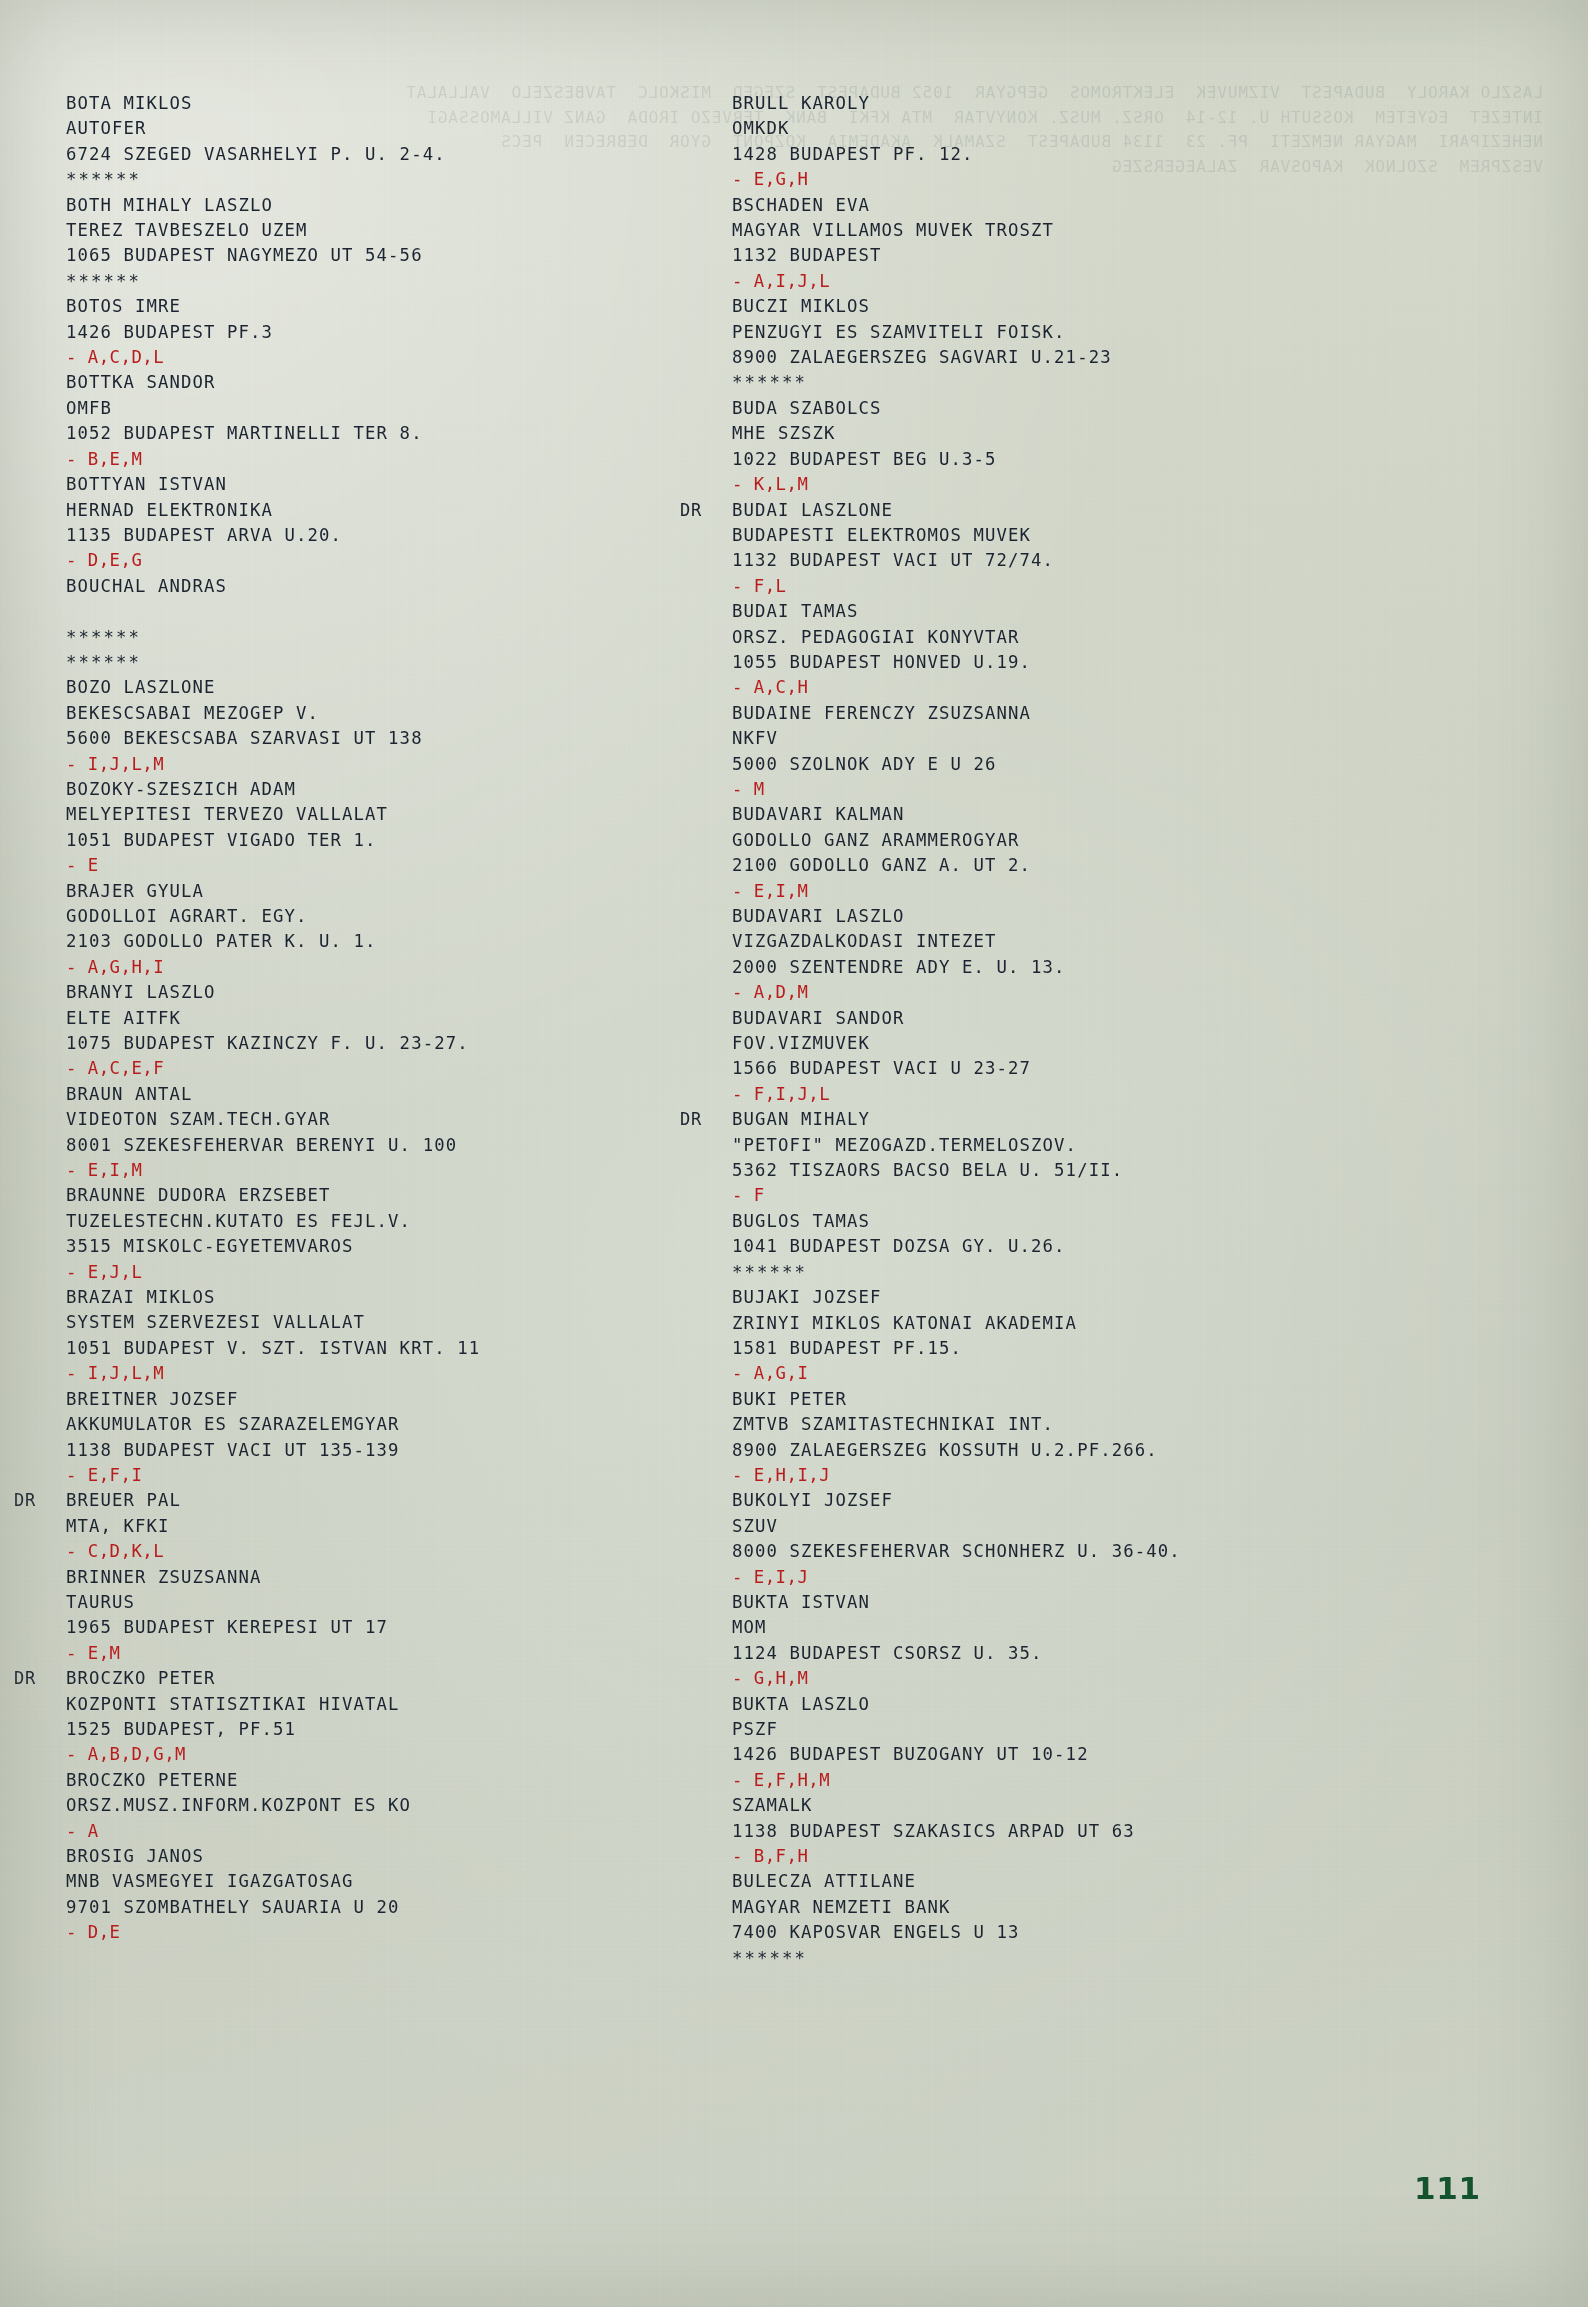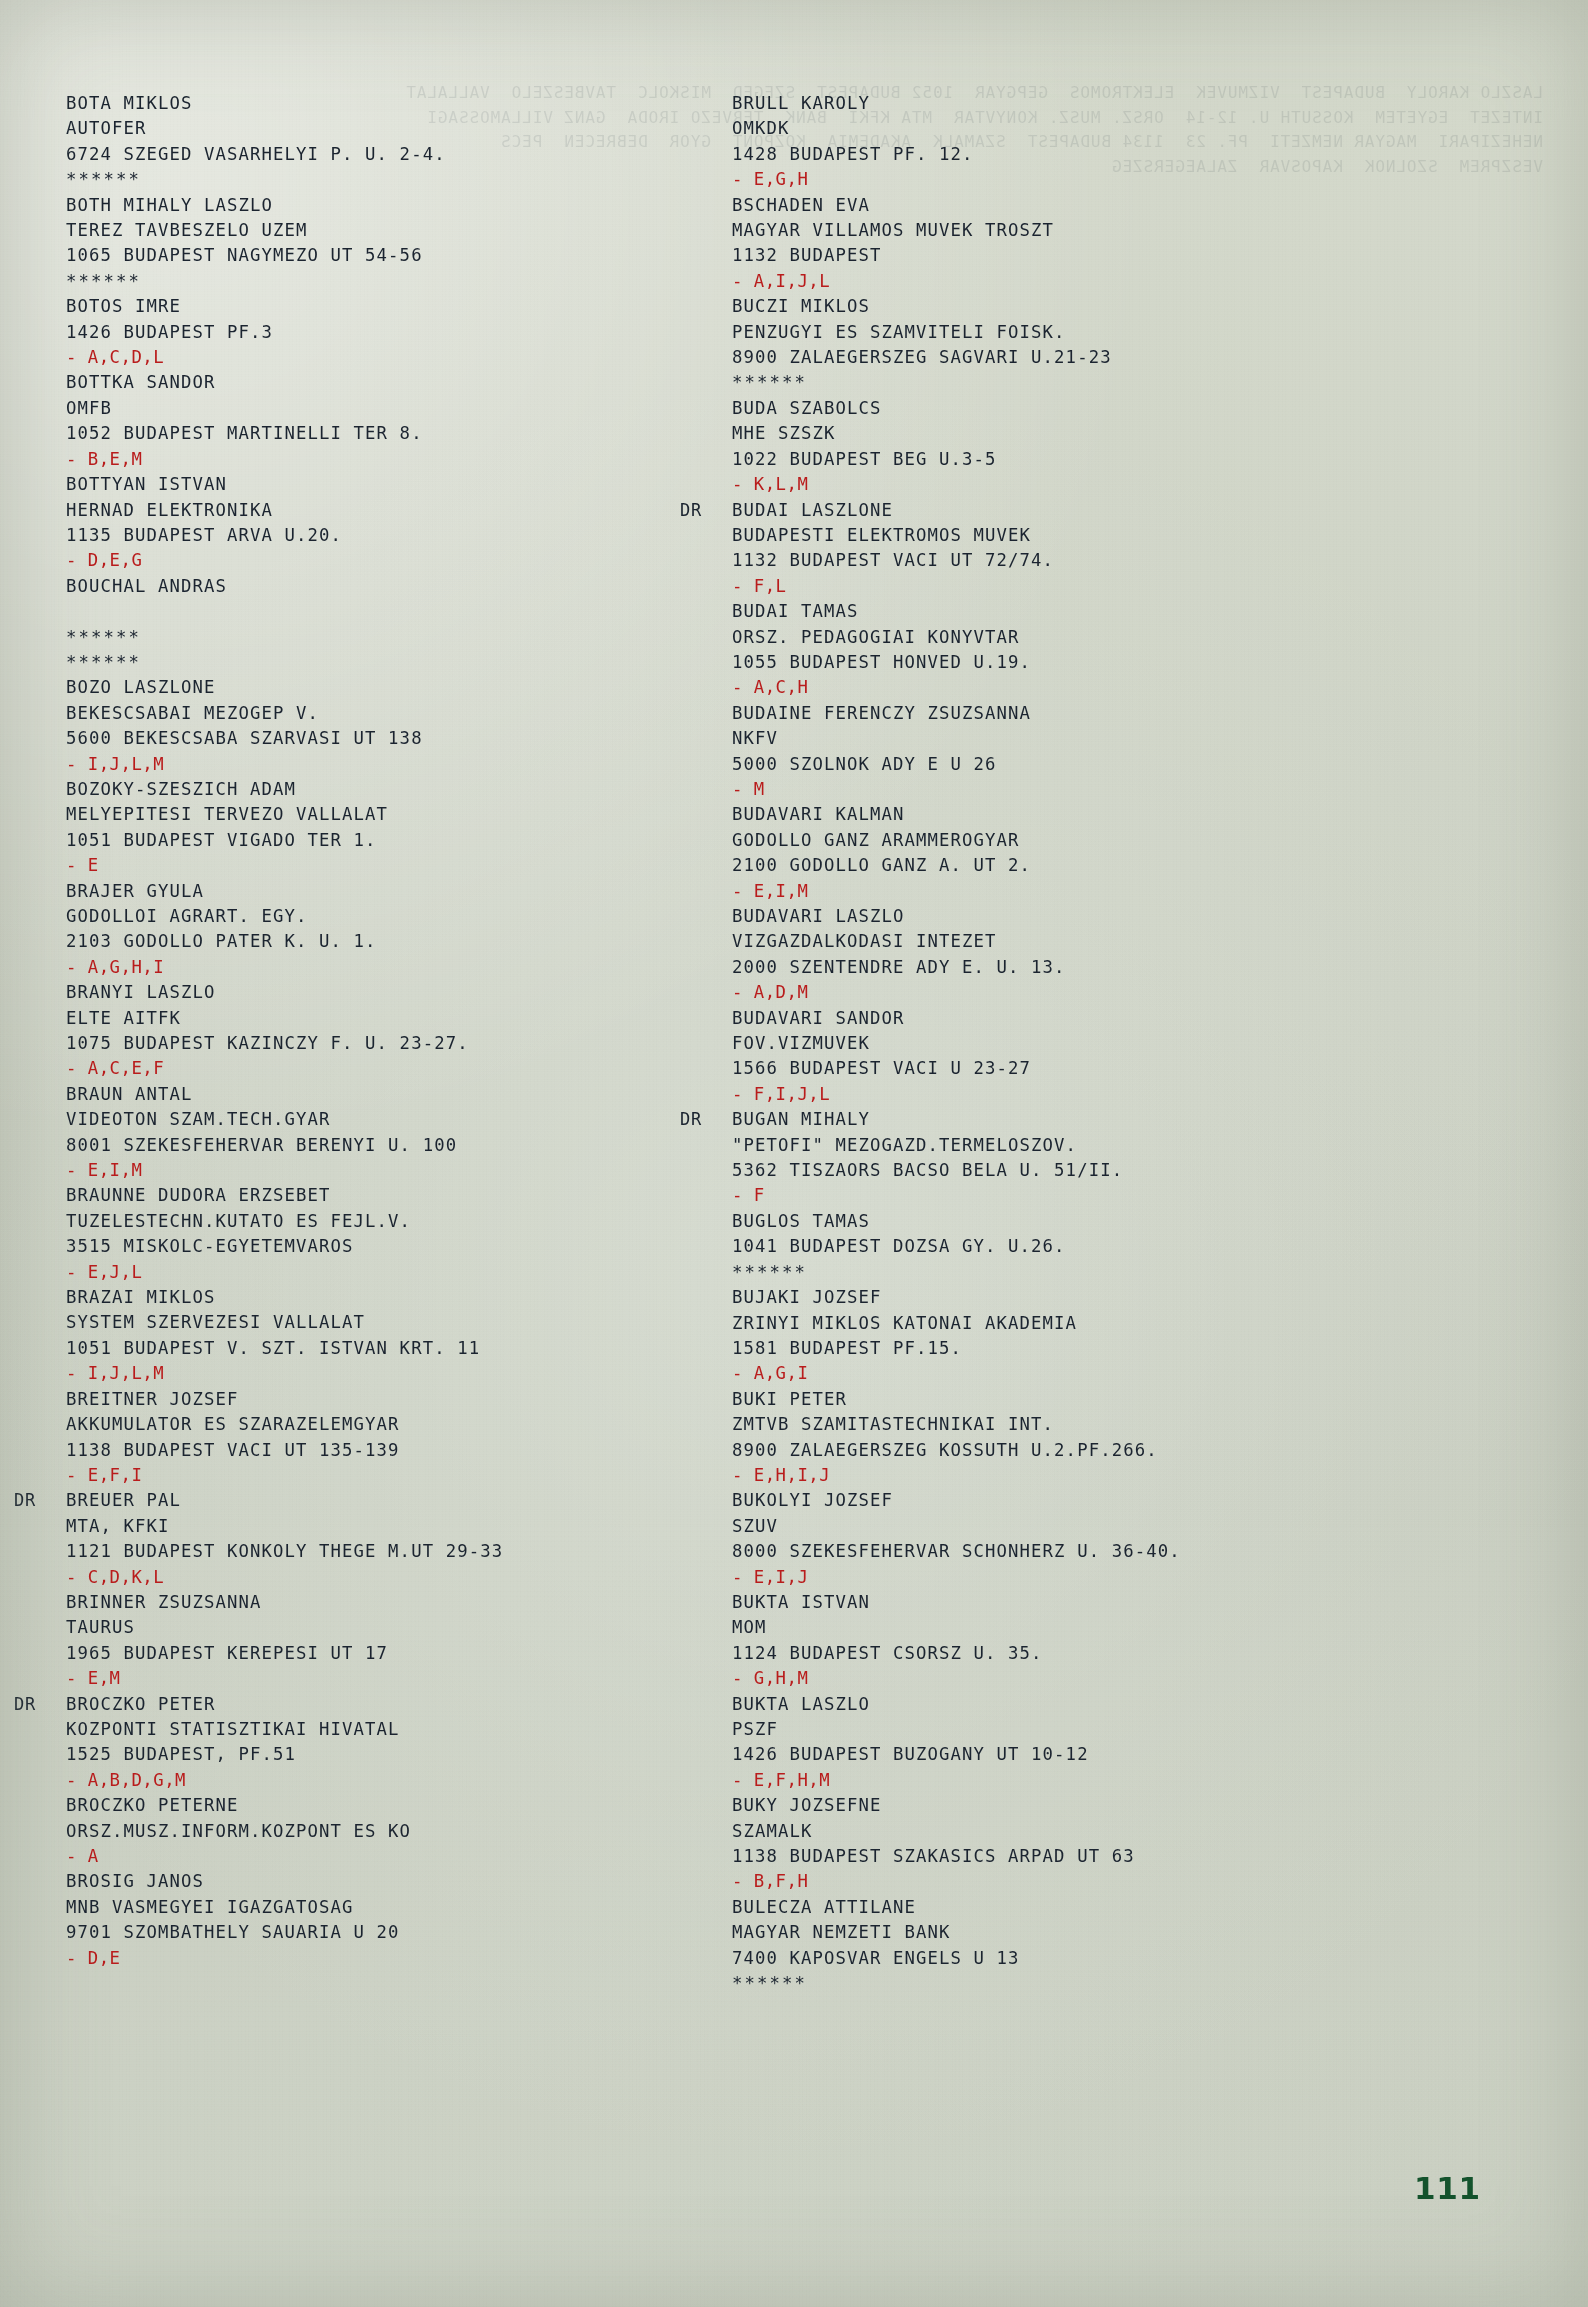--- a/index.html
+++ b/index.html
@@ -207,21 +207,20 @@
         <div class="entry">
           <div class="line">BREITNER JOZSEF</div>
           <div class="line">AKKUMULATOR ES SZARAZELEMGYAR</div>
           <div class="line">1138 BUDAPEST VACI UT 135-139</div>
           <div class="line codes faded">- E,F,I</div>
         </div>
         <div class="entry">
           <span class="dr-prefix">DR</span>
           <div class="line">BREUER PAL</div>
           <div class="line">MTA, KFKI</div>
-          <div class="line">1121 BUDAPEST KONKOLY THEGE M.UT 29-33</div>
           <div class="line codes faded">- C,D,K,L</div>
         </div>
         <div class="entry">
           <div class="line">BRINNER ZSUZSANNA</div>
           <div class="line">TAURUS</div>
           <div class="line">1965 BUDAPEST KEREPESI UT 17</div>
           <div class="line codes faded">- E,M</div>
         </div>
         <div class="entry">
           <span class="dr-prefix">DR</span>
@@ -340,21 +339,20 @@
           <div class="line">1124 BUDAPEST CSORSZ U. 35.</div>
           <div class="line codes faded">- G,H,M</div>
         </div>
         <div class="entry">
           <div class="line">BUKTA LASZLO</div>
           <div class="line">PSZF</div>
           <div class="line">1426 BUDAPEST BUZOGANY UT 10-12</div>
           <div class="line codes faded">- E,F,H,M</div>
         </div>
         <div class="entry">
-          <div class="line">BUKY JOZSEFNE</div>
           <div class="line">SZAMALK</div>
           <div class="line">1138 BUDAPEST SZAKASICS ARPAD UT 63</div>
           <div class="line codes faded">- B,F,H</div>
         </div>
         <div class="entry">
           <div class="line">BULECZA ATTILANE</div>
           <div class="line">MAGYAR NEMZETI BANK</div>
           <div class="line">7400 KAPOSVAR ENGELS U 13</div>
           <div class="line sep">******</div>
         </div>

